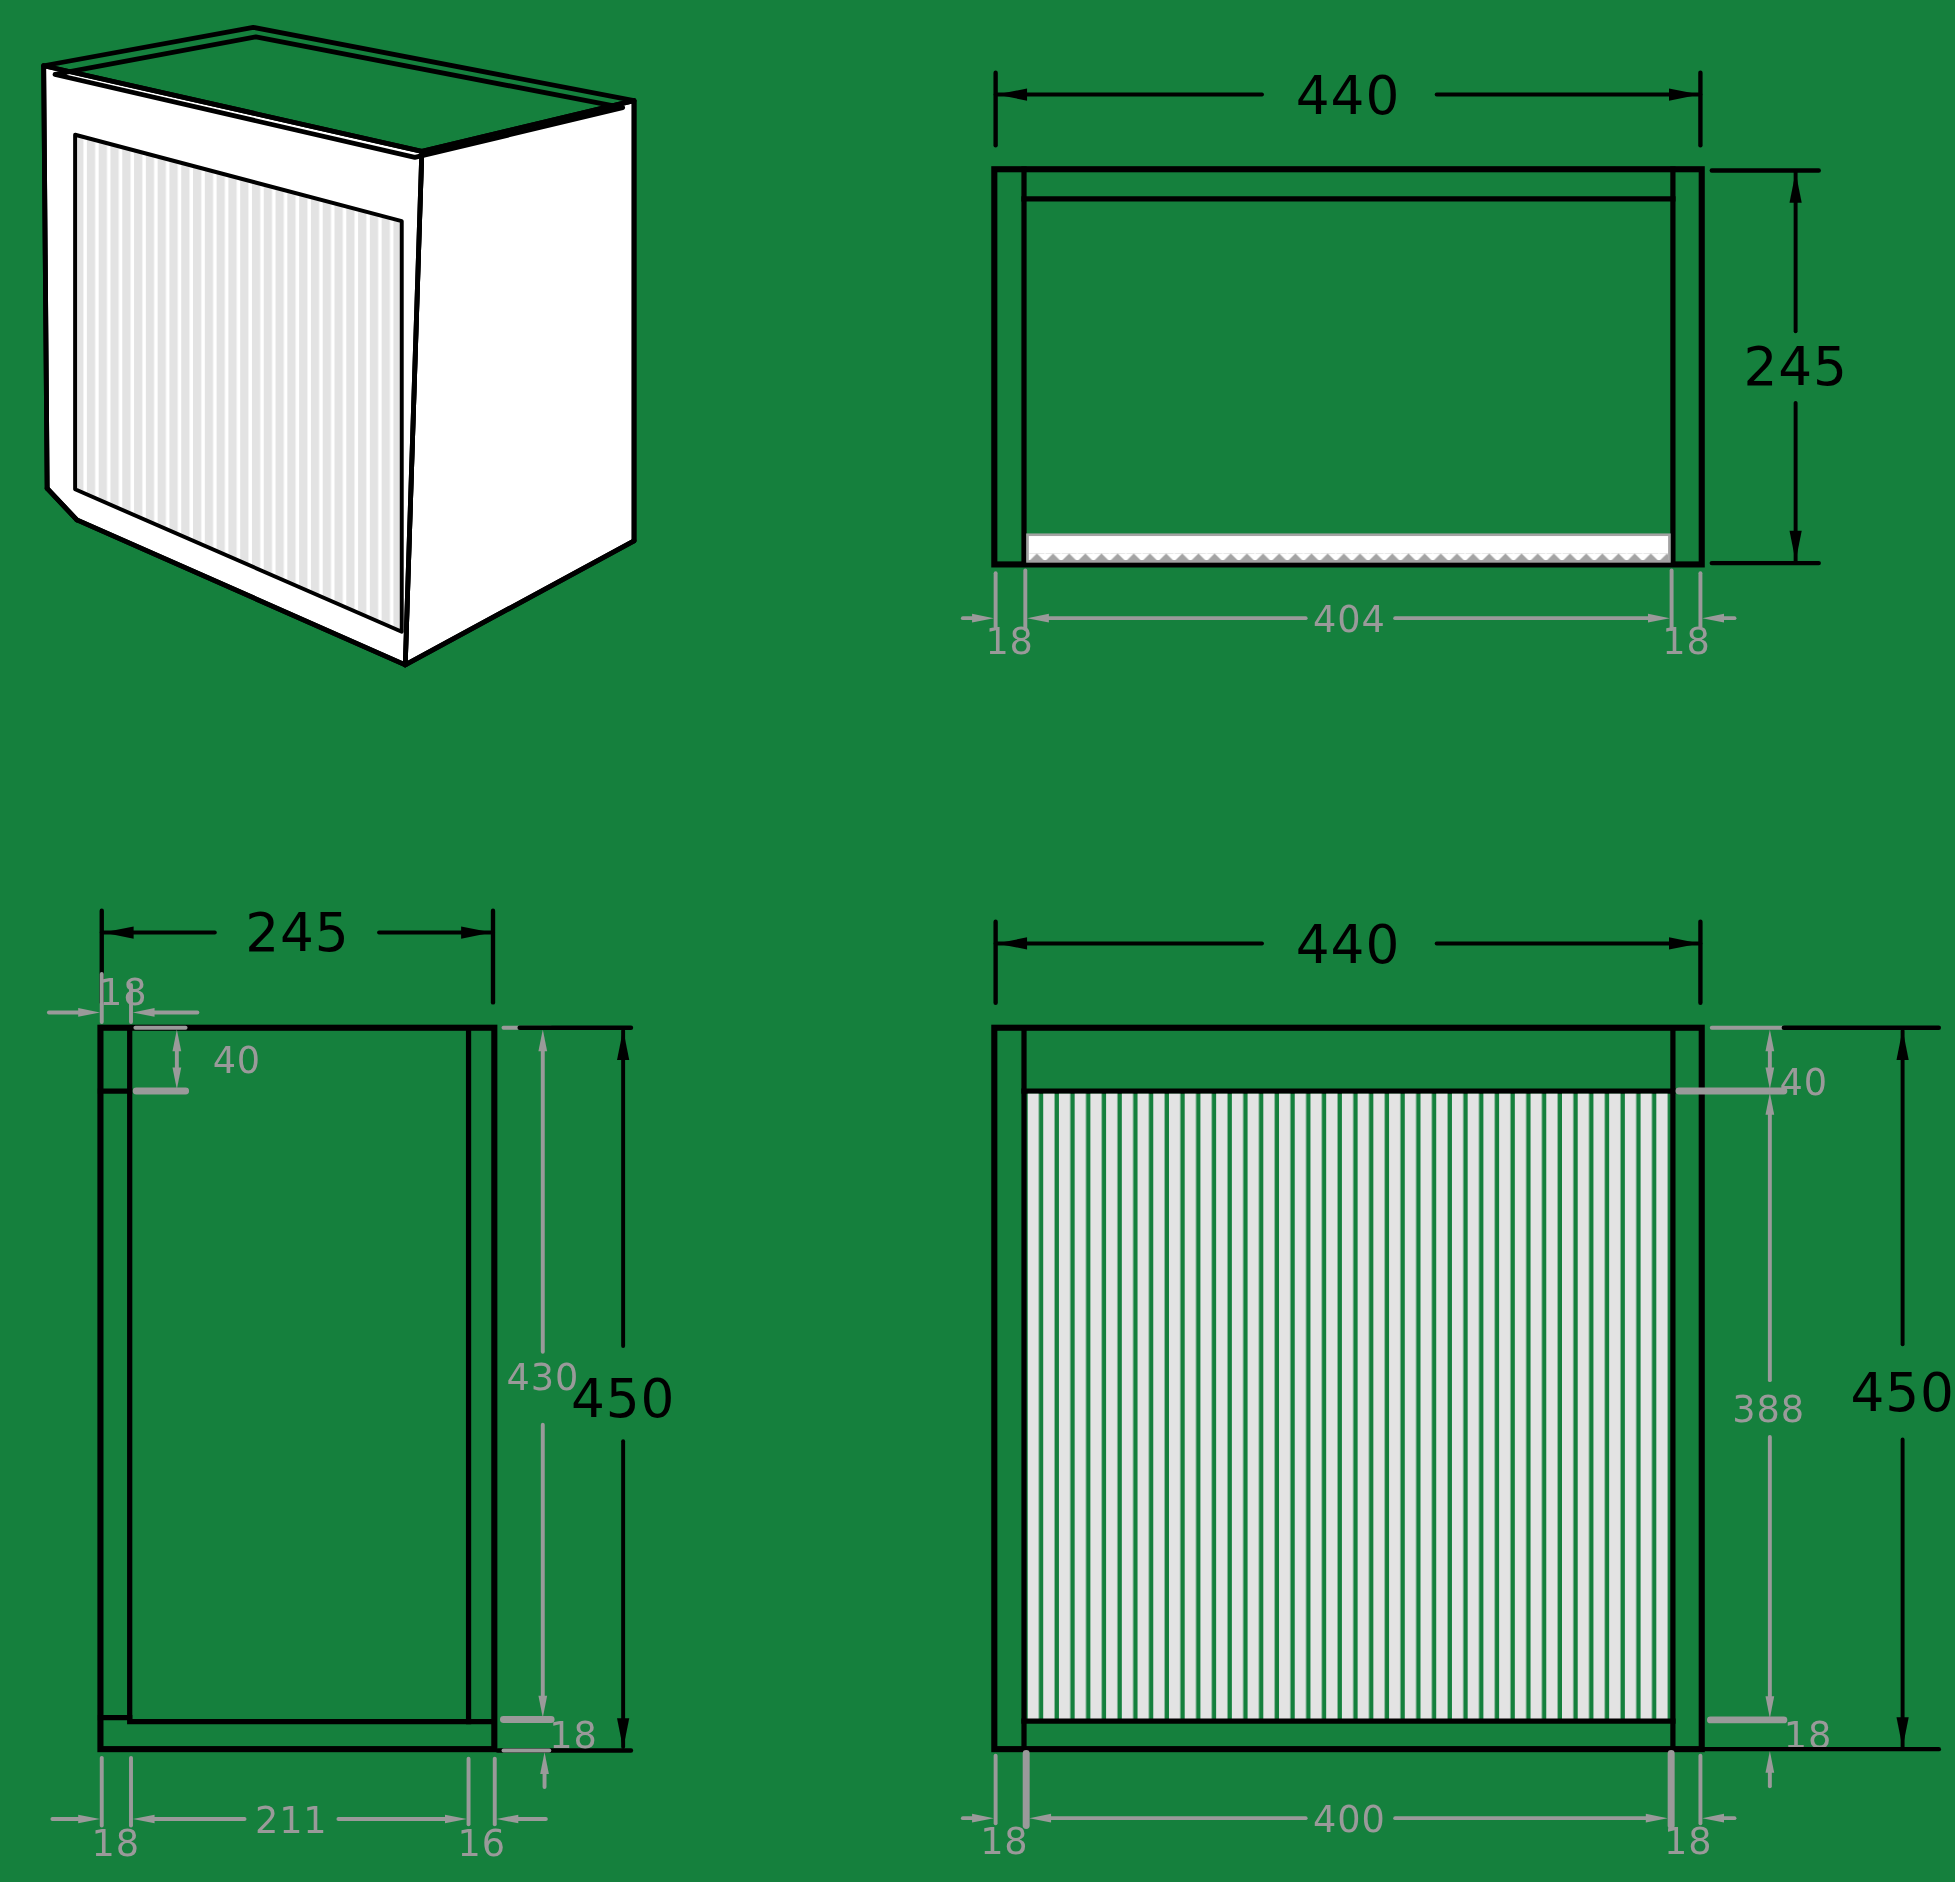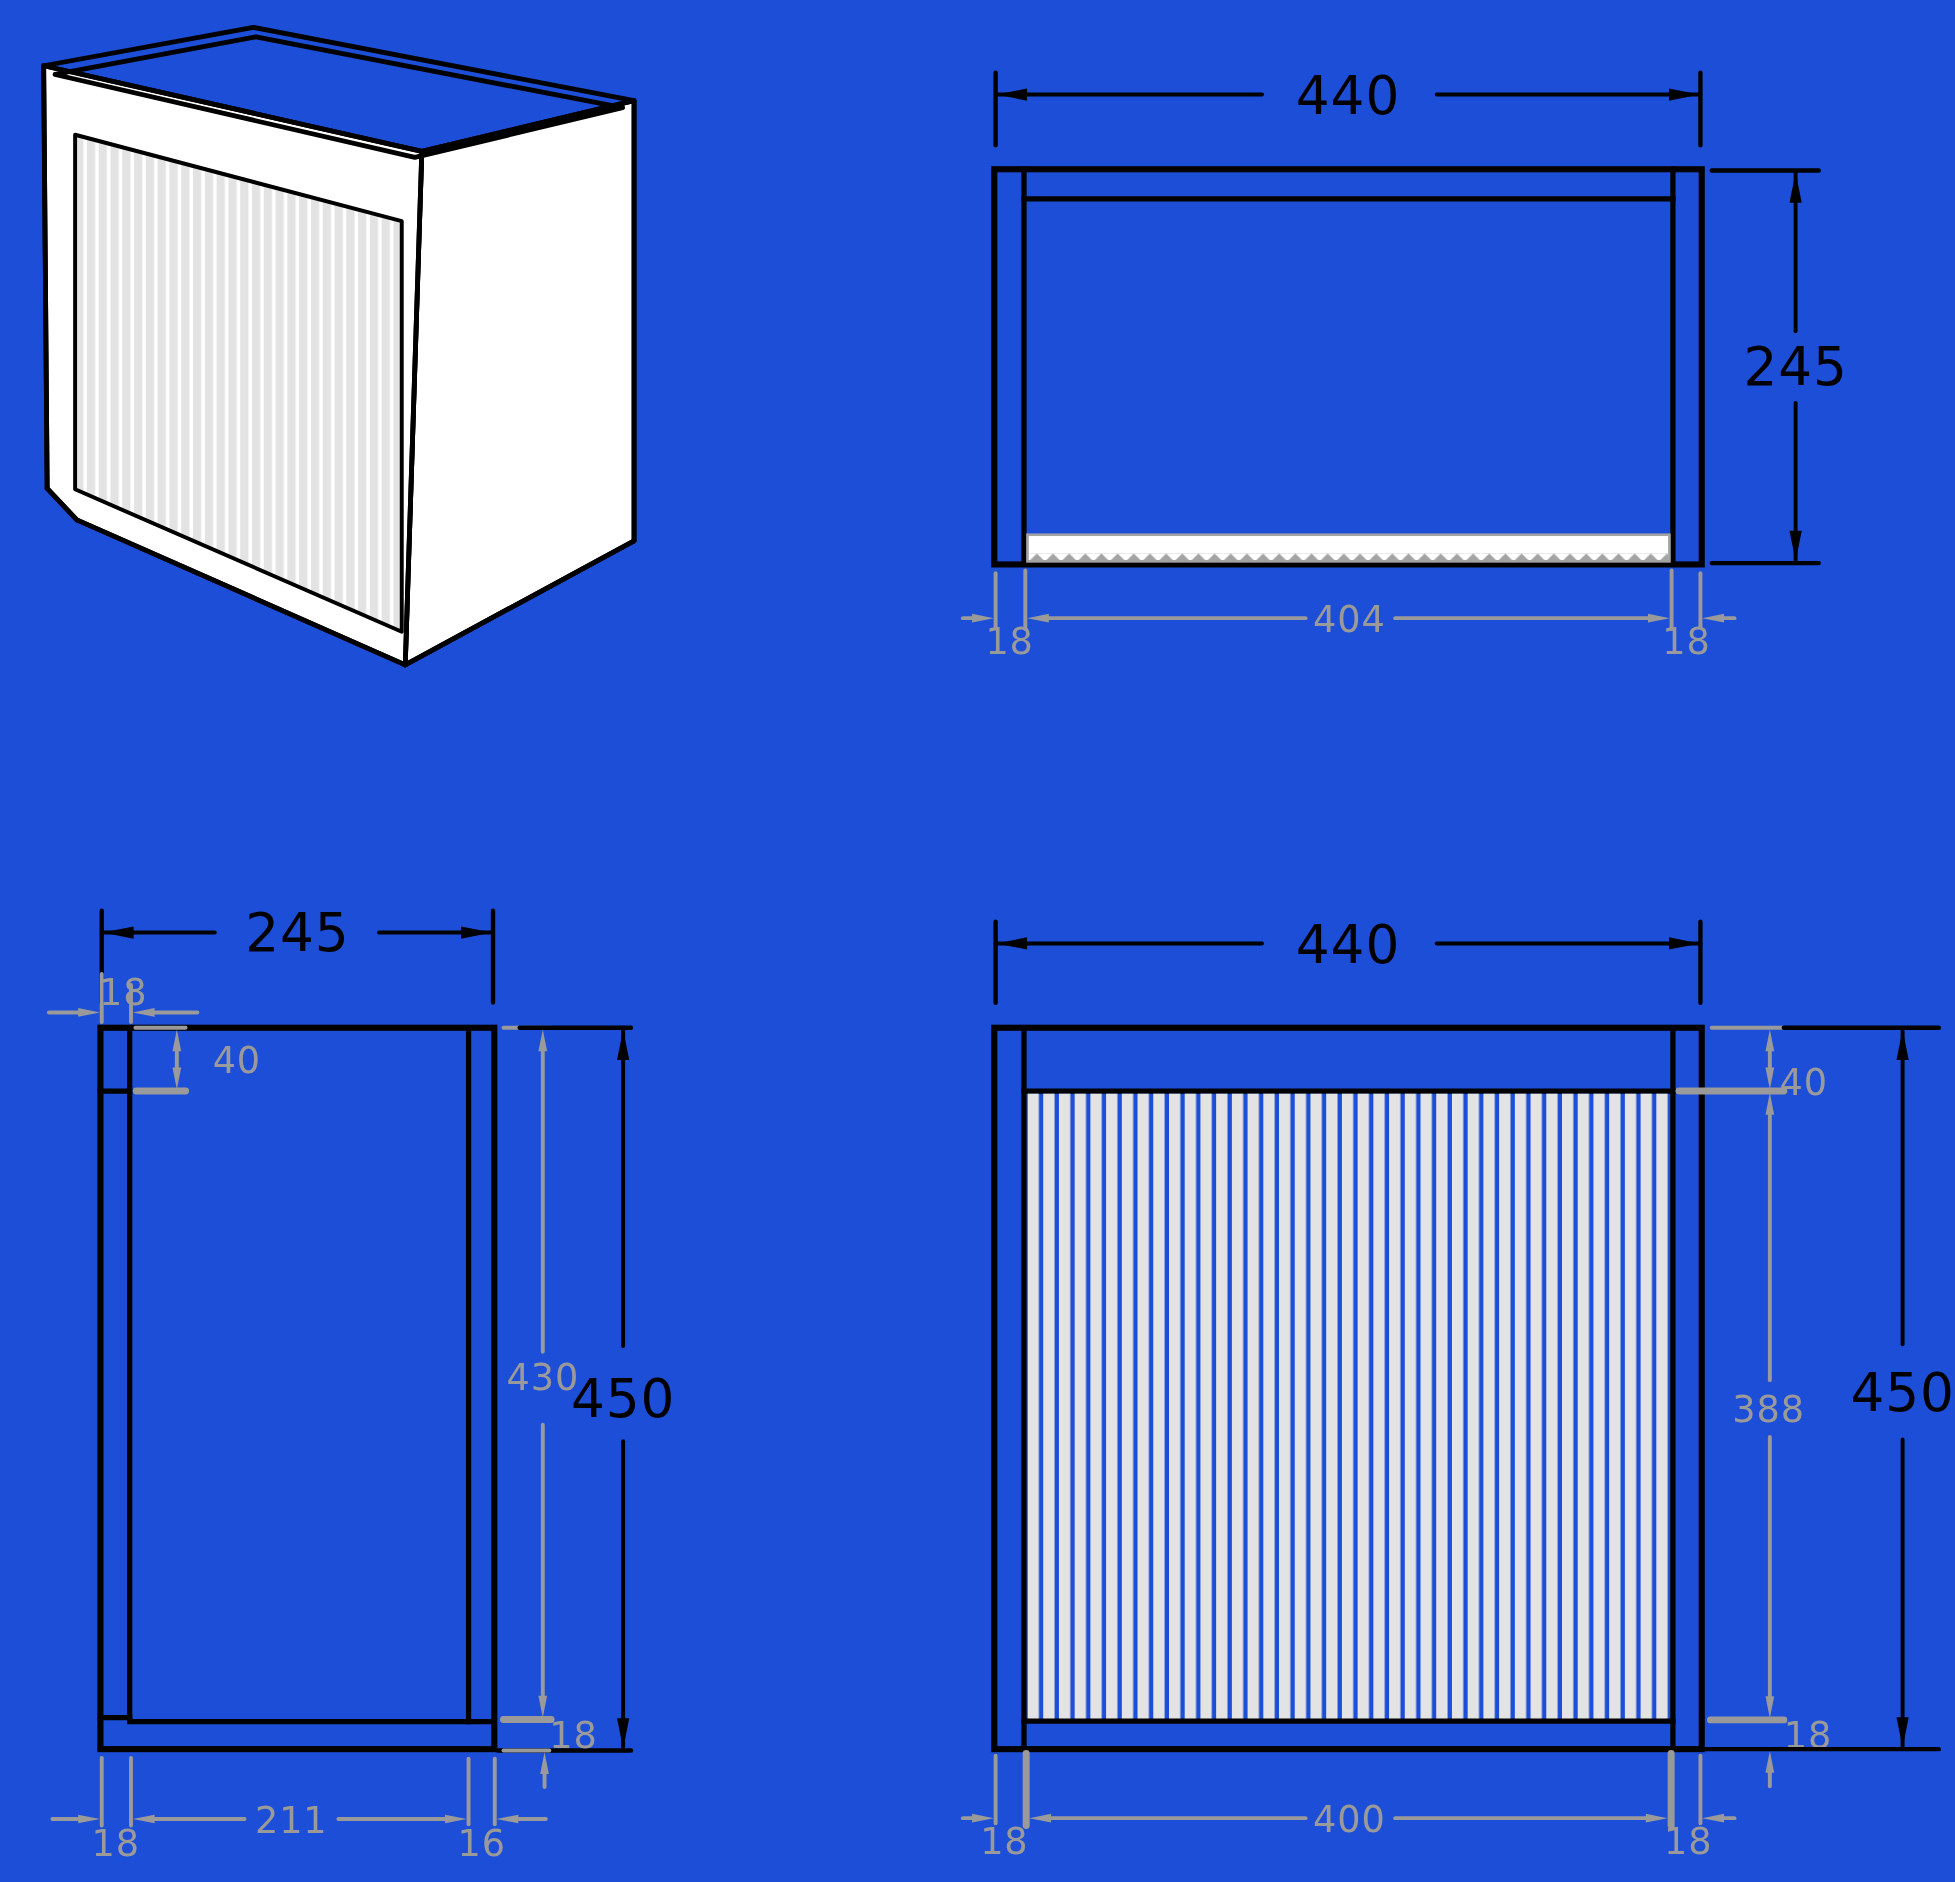--- a/index.html
+++ b/index.html
@@ -2,21 +2,21 @@
 <html style="--line: #000000; --dim: #9a9a9a; --flute: #e3e3e3; --tooth: #a3a3a3;font-size:7px"><head>
 <meta charset="utf-8">
 <style>
   :root{
     --line:#000000;
     --dim:#9a9a9a;
     --flute:#e3e3e3;
     --tooth:#a3a3a3;
   }
   html,body{margin:0;padding:0;background:#ffffff;}
-  .page{width:1955px;height:1883px;position:relative;background:#1d4ed8;}
+  .page{width:1955px;height:1883px;position:relative;background:#15803d;}
   svg{display:block;}
   
   .edge      {stroke:var(--line);stroke-width:14;fill:none;stroke-linecap:square;}
   .edge-thin {stroke:var(--line);stroke-width:12;fill:none;stroke-linecap:square;}
   .iso       {stroke:var(--line);stroke-width:11;fill:none;stroke-linejoin:round;stroke-linecap:round;}
   .iso-fill  {stroke:var(--line);stroke-width:11;fill:#ffffff;stroke-linejoin:round;}
   .dimline-b {stroke:var(--line);stroke-width:9;fill:none;stroke-linecap:round;}
   .ext-b     {stroke:var(--line);stroke-width:10;fill:none;stroke-linecap:round;}
   .dimline-g {stroke:var(--dim);stroke-width:9;fill:none;stroke-linecap:round;}
   .ext-g     {stroke:var(--dim);stroke-width:9;fill:none;stroke-linecap:round;}

